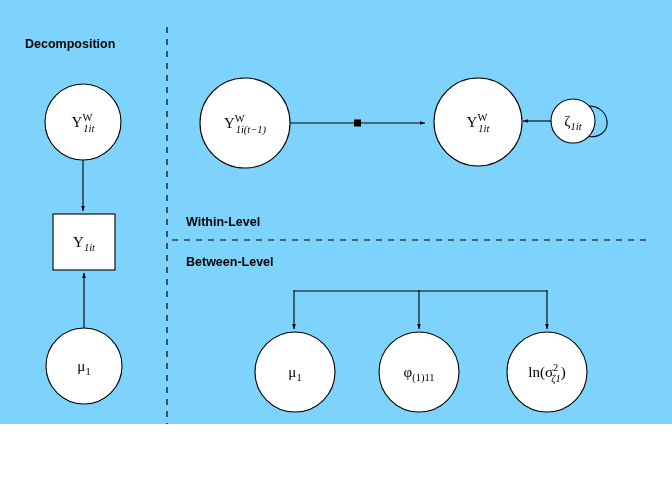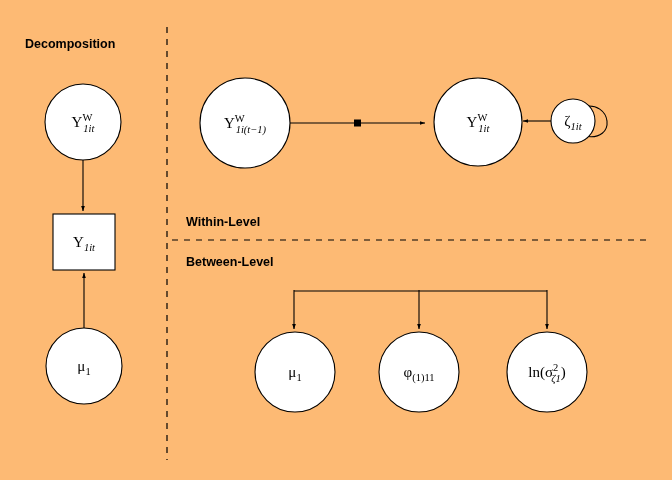--- a/index.html
+++ b/index.html
@@ -3,22 +3,22 @@
 <meta charset="utf-8">
 <style>
   html, body {
     margin: 0;
     padding: 0;
     background: #ffffff;
   }
   #page {
     position: relative;
     width: 672px;
-    height: 480px;
-    background: #fdba74;
+    height: 424px;
+    background: #7dd3fc;
     font-family: "Liberation Serif", serif;
     overflow: hidden;
   }
   svg.diagram {
     position: absolute;
     top: 0;
     left: 0;
     width: 672px;
     height: 480px;
   }

